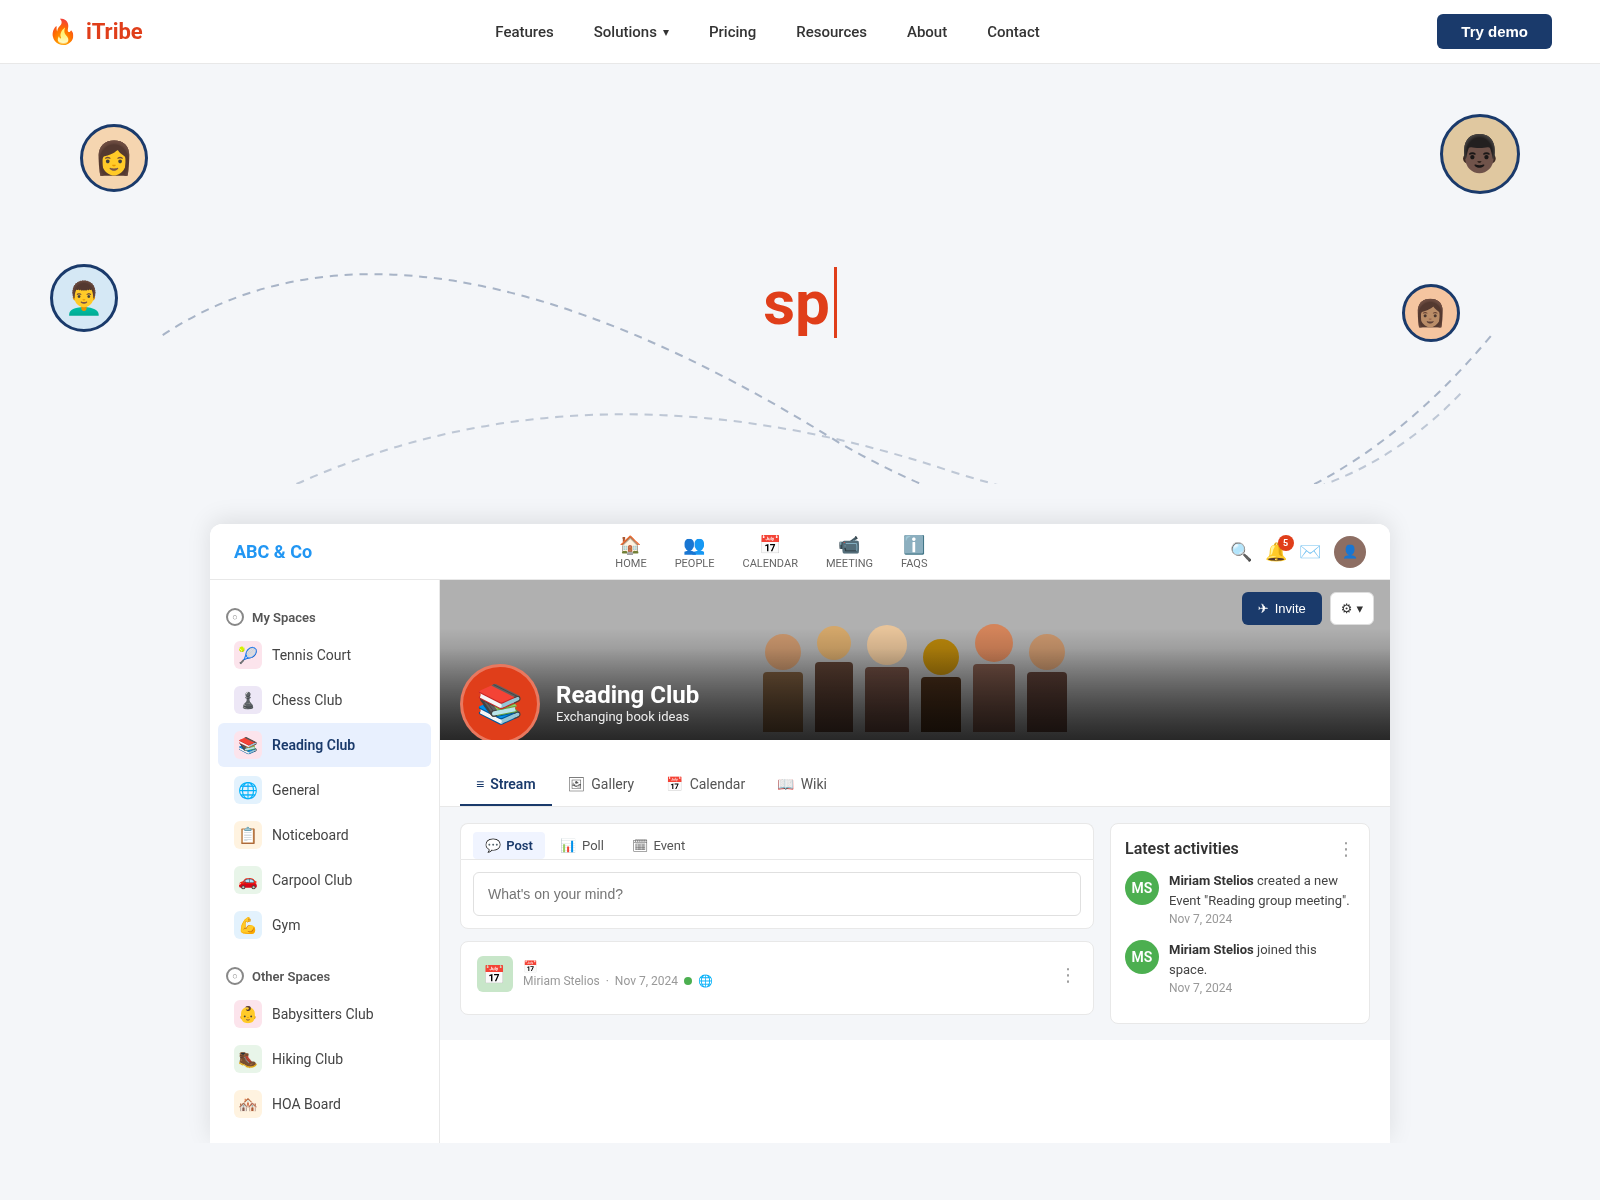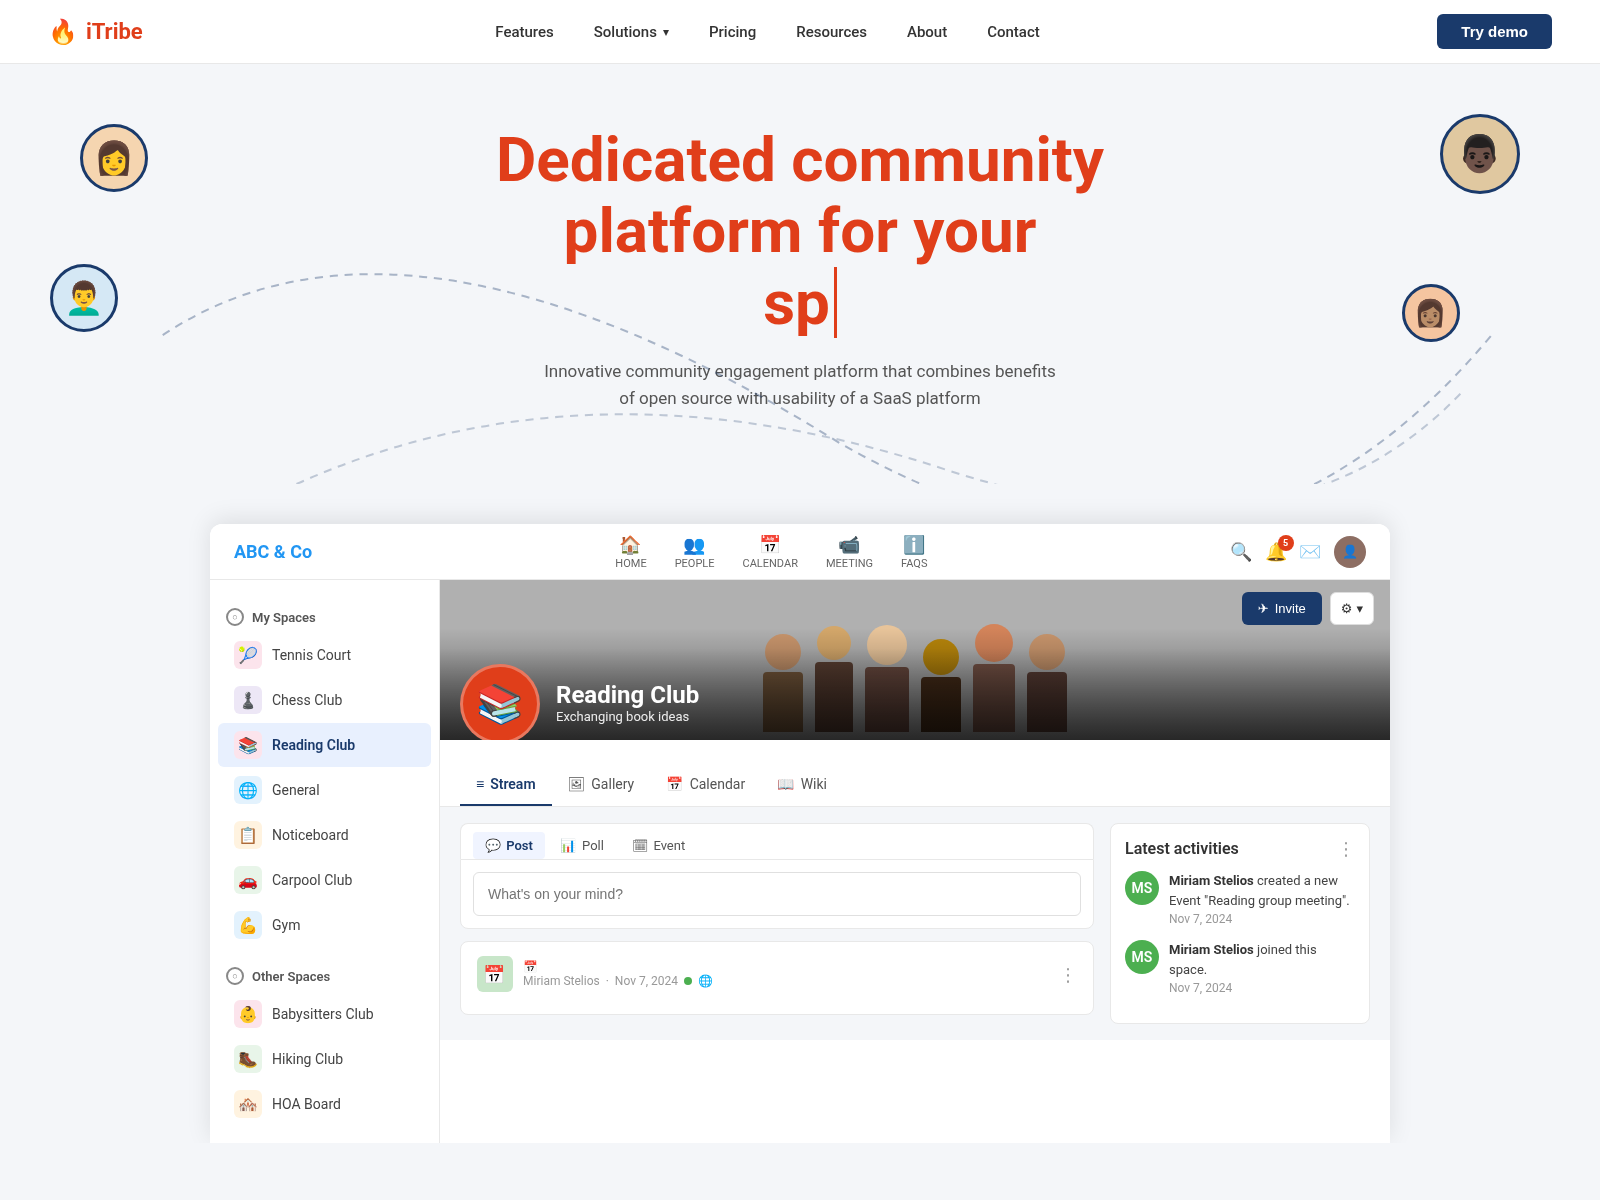--- a/index.html
+++ b/index.html
@@ -501,25 +501,24 @@
     👨‍🦱
   </div>
   <div class="avatar-float float-av3" style="position:absolute;width:80px;height:80px;top:50px;right:80px;border-radius:50%;border:3px solid #1a3a6b;overflow:hidden;background:#e0c8a0;display:flex;align-items:center;justify-content:center;font-size:36px;">
     👨🏿
   </div>
   <div class="avatar-float float-av4" style="position:absolute;width:58px;height:58px;top:220px;right:140px;border-radius:50%;border:3px solid #1a3a6b;overflow:hidden;background:#f5c5a0;display:flex;align-items:center;justify-content:center;font-size:26px;">
     👩🏽
   </div>
 
   <h1 class="hero-title">
-    <span>Dedicated community</span><br>
-    <span>platform for your</span><br>
+    <br>
+    <br>
     <span class="hero-typed">sp</span>
   </h1>
-  <p class="hero-subtitle">Innovative community engagement platform that combines benefits of open source with usability of a SaaS platform</p>
 </section>
 
 <div class="demo-window">
 
   <div class="demo-topbar">
     <span class="demo-brand">ABC &amp; Co</span>
     <div class="demo-nav-items">
       <div class="demo-nav-item">
         <span class="icon">🏠</span>
         <span>HOME</span>

